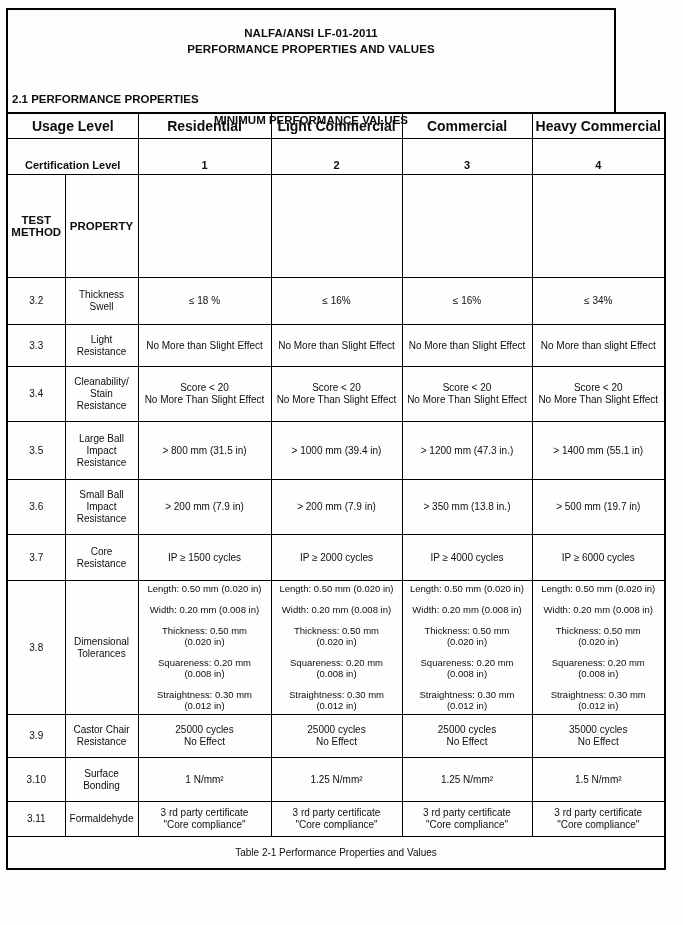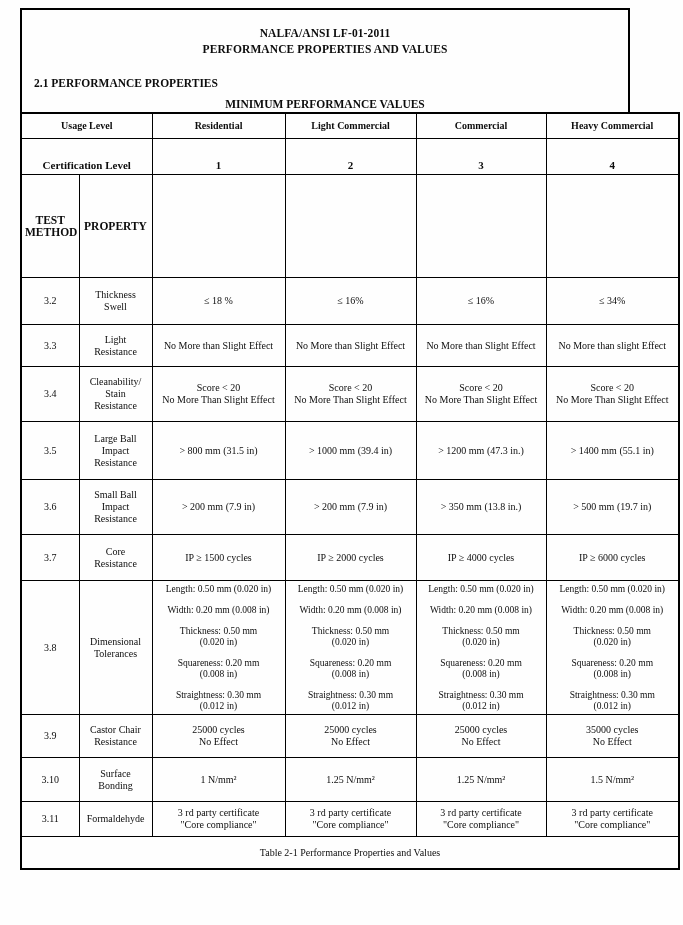--- a/index.html
+++ b/index.html
@@ -4,52 +4,52 @@
 <style>
   html,body{margin:0;padding:0;background:#fff;}
   .page{
     position:relative;
     width:683px;height:925px;
     background:#fefefe;
     font-family:"Liberation Sans","DejaVu Sans",sans-serif;
     color:#0d0d0d;
     overflow:hidden;
   }
-  .doc{position:absolute;left:20px;top:8px;width:610px;font-family:Liberation Serif, serif;}
+  .doc{position:absolute;left:6px;top:8px;width:610px;}
 
   
   .title-block{
     box-sizing:border-box;
     border:2px solid #000;border-bottom:none;
     height:104px;
     padding-top:15px;
   }
   .title-line{text-align:center;font-weight:bold;font-size:11.5px;line-height:16px;letter-spacing:.1px;}
-  .section-heading{font-weight:bold;font-size:11.5px;text-align:left;padding-left:12px;margin-top:20px;}
+  .section-heading{font-weight:bold;font-size:11.5px;text-align:left;padding-left:4px;margin-top:36px;}
   .table-heading{text-align:center;font-weight:bold;font-size:11.5px;margin-top:9px;}
 
   
   table.perf{
     border-collapse:collapse;
     table-layout:fixed;
     width:658px;
     border:2px solid #000;
   }
   table.perf td, table.perf th{
     border:1.5px solid #000;
     padding:2px 3px;
     vertical-align:middle;
     text-align:center;
     white-space:pre-line;
     font-weight:normal;
     font-size:10px;
     line-height:12px;
     overflow:hidden;
   }
-  tr.usage-row th{font-size:10px;font-weight:bold;height:20px;}
+  tr.usage-row th{font-size:14px;font-weight:bold;height:20px;}
   tr.cert-row th{font-size:11px;font-weight:bold;height:30px;vertical-align:bottom;padding-bottom:3px;}
   tr.testprop-row th{height:98px;font-size:11.5px;font-weight:bold;}
   td.method-cell{font-size:10px;}
   td.property-cell{font-size:9.5px;line-height:11px;}
   td.value-cell{font-size:10px;line-height:12px;}
   tr.r0{height:47px;} tr.r1{height:47px;padding-left:18px;} tr.r2{height:42px;} tr.r3{height:55px;}
   tr.r4{height:58px;} tr.r5{height:55px;} tr.r6{height:46px;} tr.r7{height:134px;}
   tr.r8{height:43px;} tr.r9{height:44px;} tr.r10{height:35px;}
   tr.r7 td.value-cell{font-size:9.5px;line-height:10.6px;padding-top:3px;padding-bottom:3px;}
   tr.r7 td.property-cell, tr.r7 td.method-cell{vertical-align:middle;}

